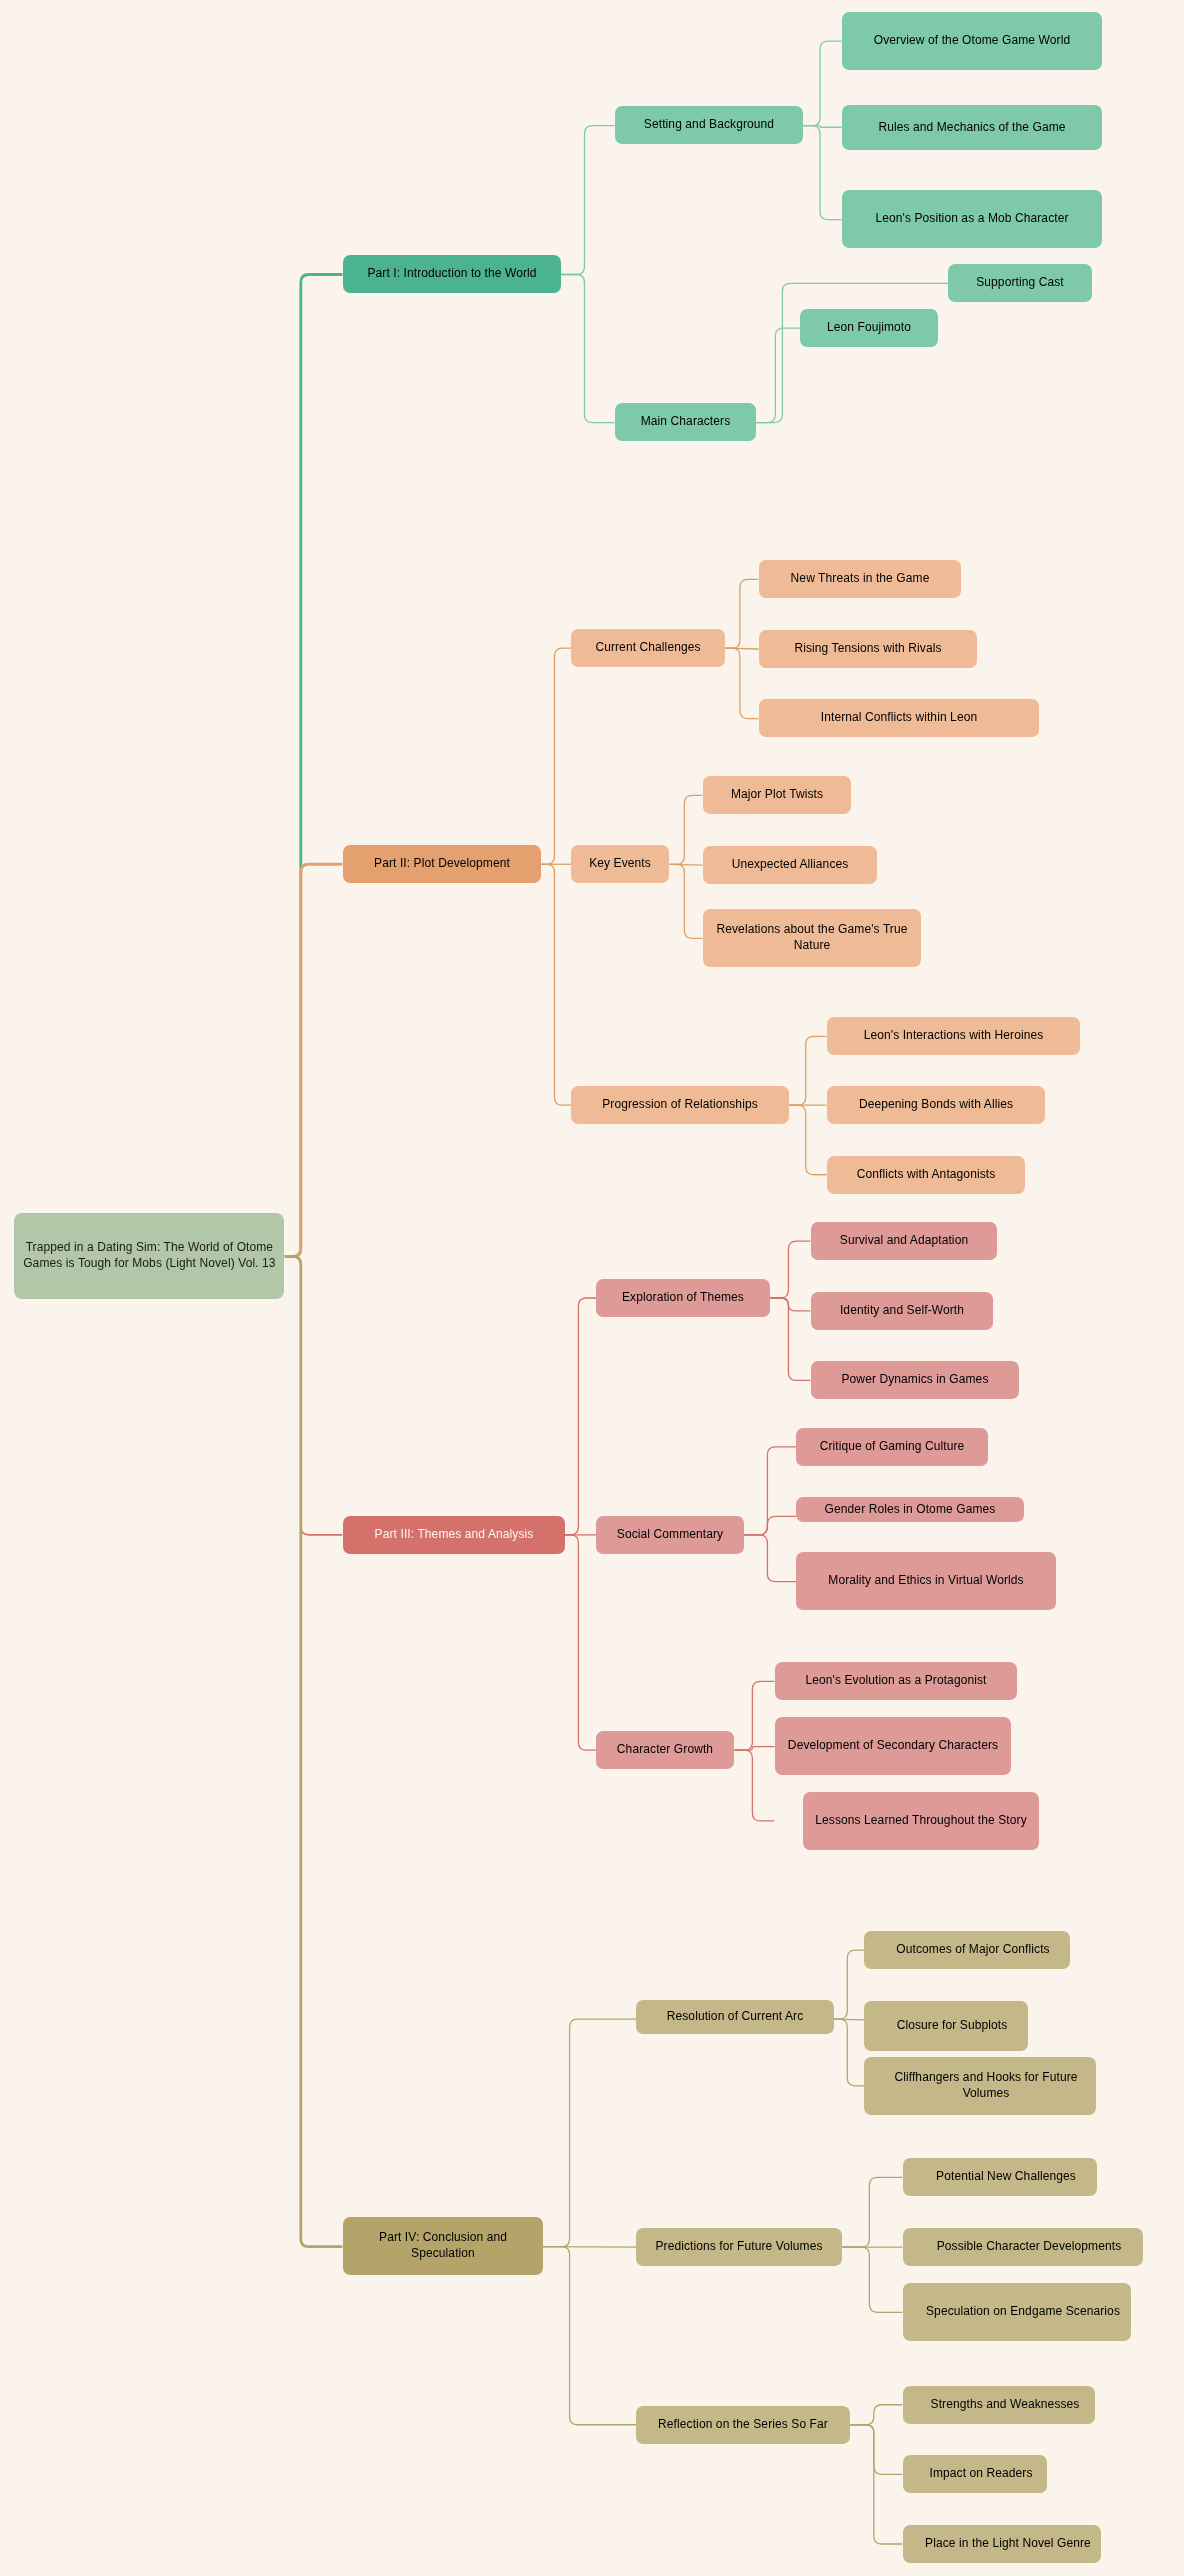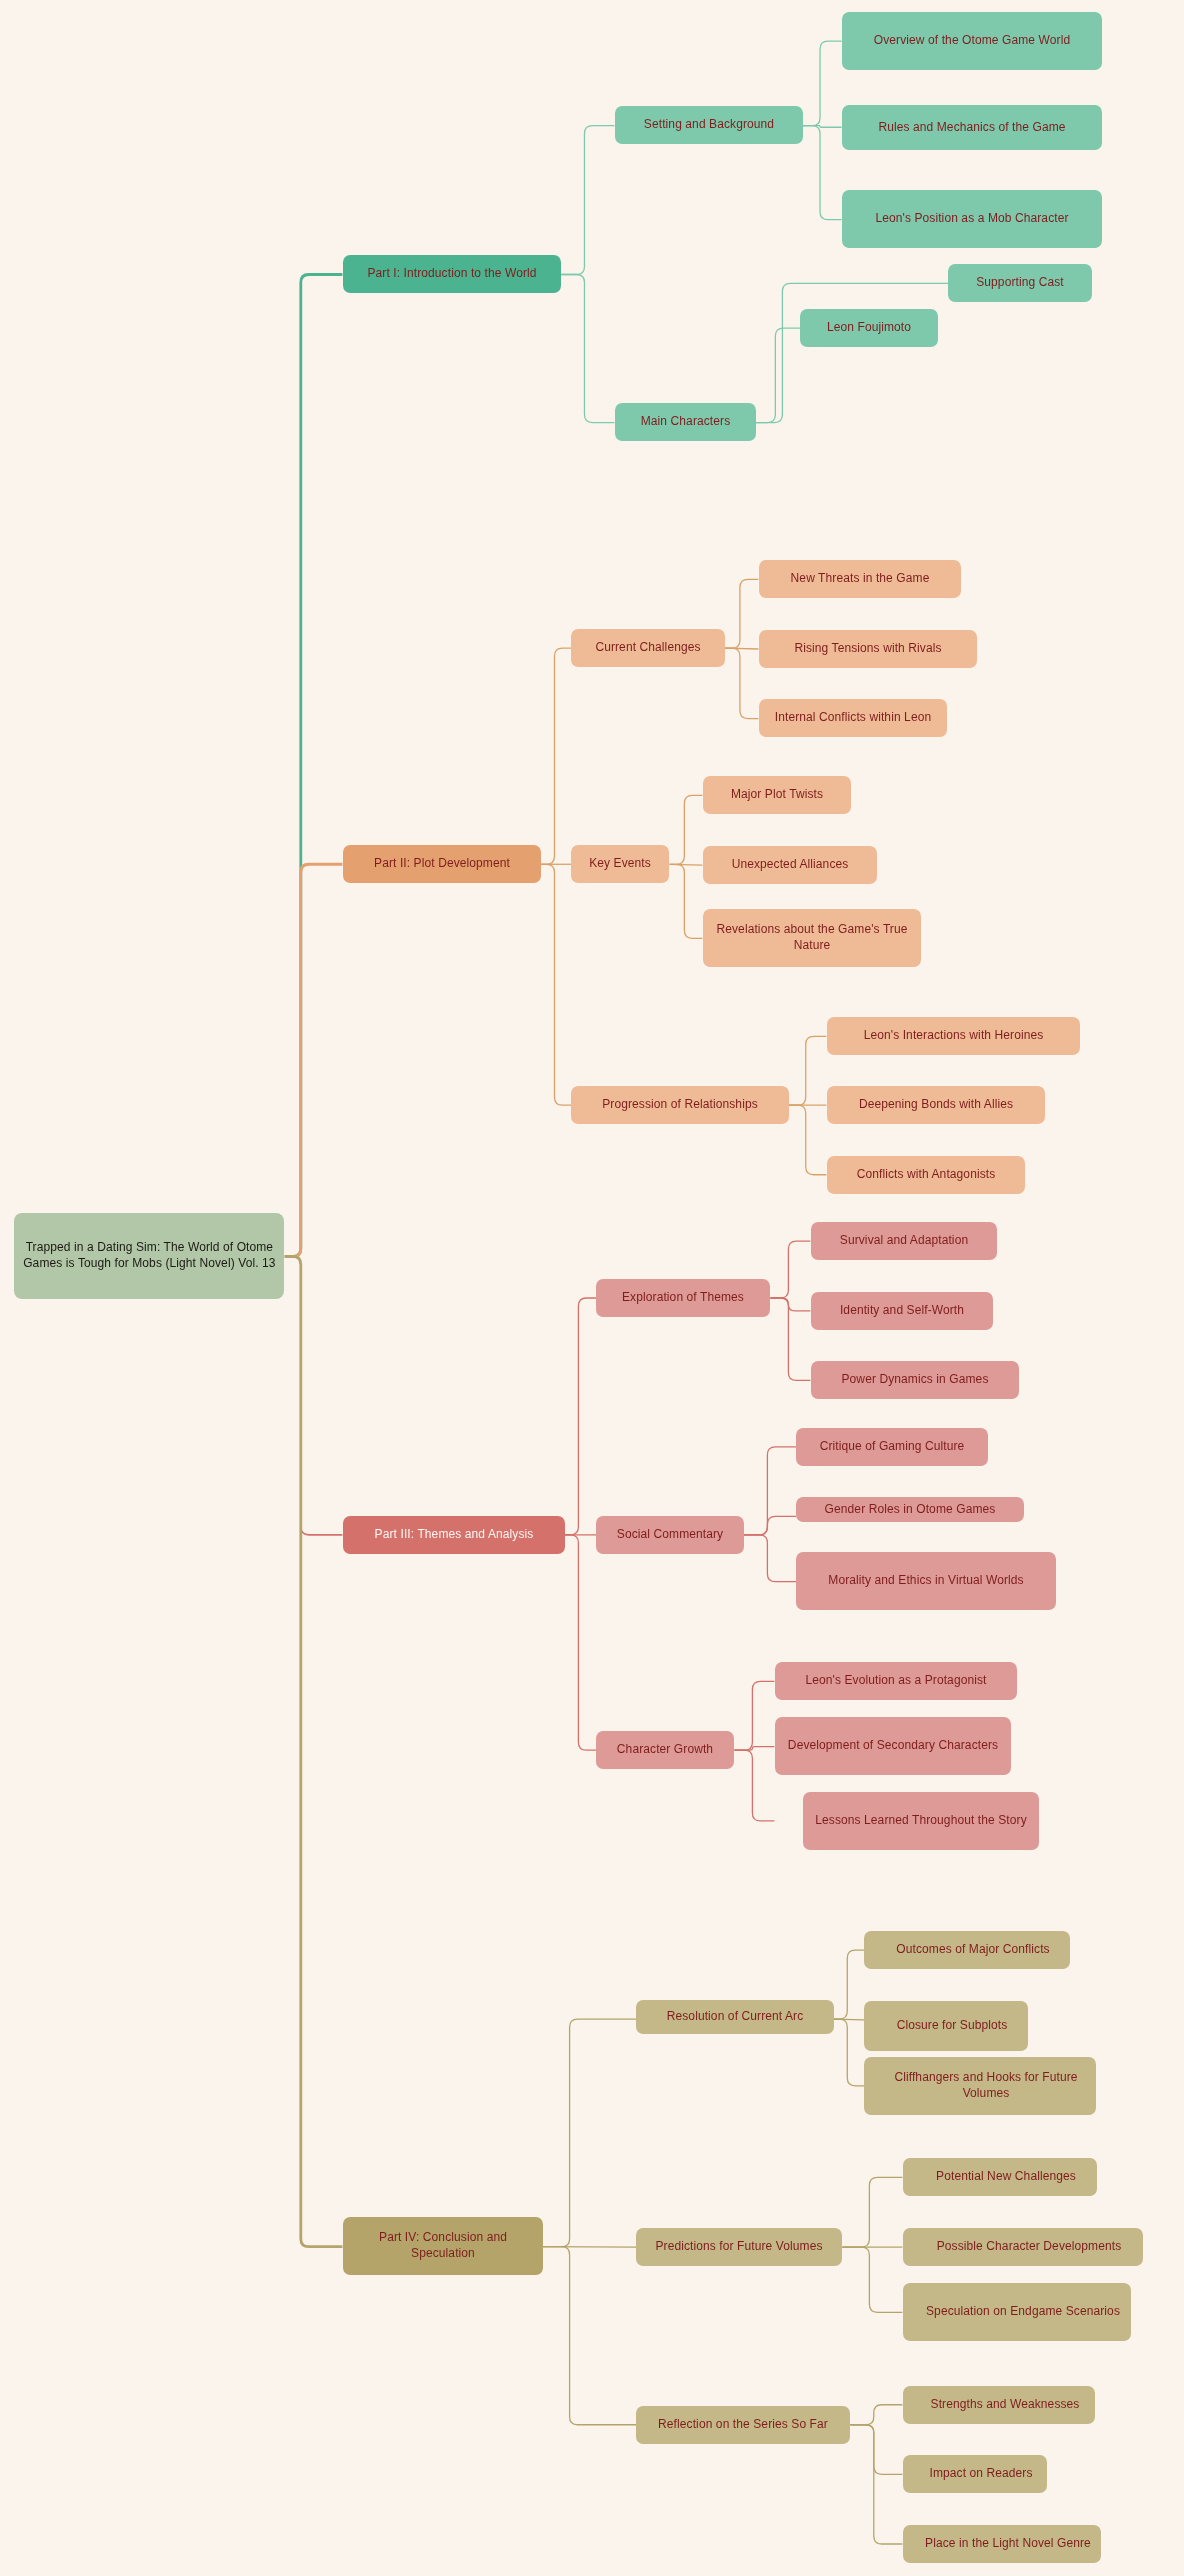--- a/index.html
+++ b/index.html
@@ -12,21 +12,21 @@
     overflow:hidden;
   }
   #canvas{position:absolute;left:0;top:0;width:1184px;height:2576px;}
   svg.links{position:absolute;left:0;top:0;width:1184px;height:2576px;pointer-events:none;}
   .node{
     position:absolute;
     box-sizing:border-box;
     display:flex;align-items:center;justify-content:center;
     text-align:center;
     border-radius:7.2px;
-    color:#7f1d1d;
+    color:#000000;
     line-height:1.32;
     padding:3.2px 8px;
     font-size:12px;
     letter-spacing:0.1px;
   }
   .node.root{
     background:#b2c7a7;
     font-size:12px;
     border-radius:8px;
     color:#1d1a14;
@@ -133,21 +133,21 @@
       </div>
       <div class="node lv2 c-orange" style="left: 571px; top: 629px; width: 154px; height: 38px;">
         <span>Current Challenges</span>
       </div>
       <div class="node lv3 c-orange" style="left: 759px; top: 560px; width: 202px; height: 38px;">
         <span>New Threats in the Game</span>
       </div>
       <div class="node lv3 c-orange" style="left: 759px; top: 630px; width: 218px; height: 38px;">
         <span>Rising Tensions with Rivals</span>
       </div>
-      <div class="node lv3 c-orange" style="left: 759px; top: 699px; width: 188px; height: 38px;">
+      <div class="node lv3 c-orange" style="left: 759px; top: 699px; width: 280px; height: 38px;">
         <span>Internal Conflicts within Leon</span>
       </div>
       <div class="node lv2 c-orange" style="left: 571px; top: 845px; width: 98px; height: 38px;">
         <span>Key Events</span>
       </div>
       <div class="node lv3 c-orange" style="left: 703px; top: 776px; width: 148px; height: 38px;">
         <span>Major Plot Twists</span>
       </div>
       <div class="node lv3 c-orange" style="left: 703px; top: 846px; width: 174px; height: 38px;">
         <span>Unexpected Alliances</span>

